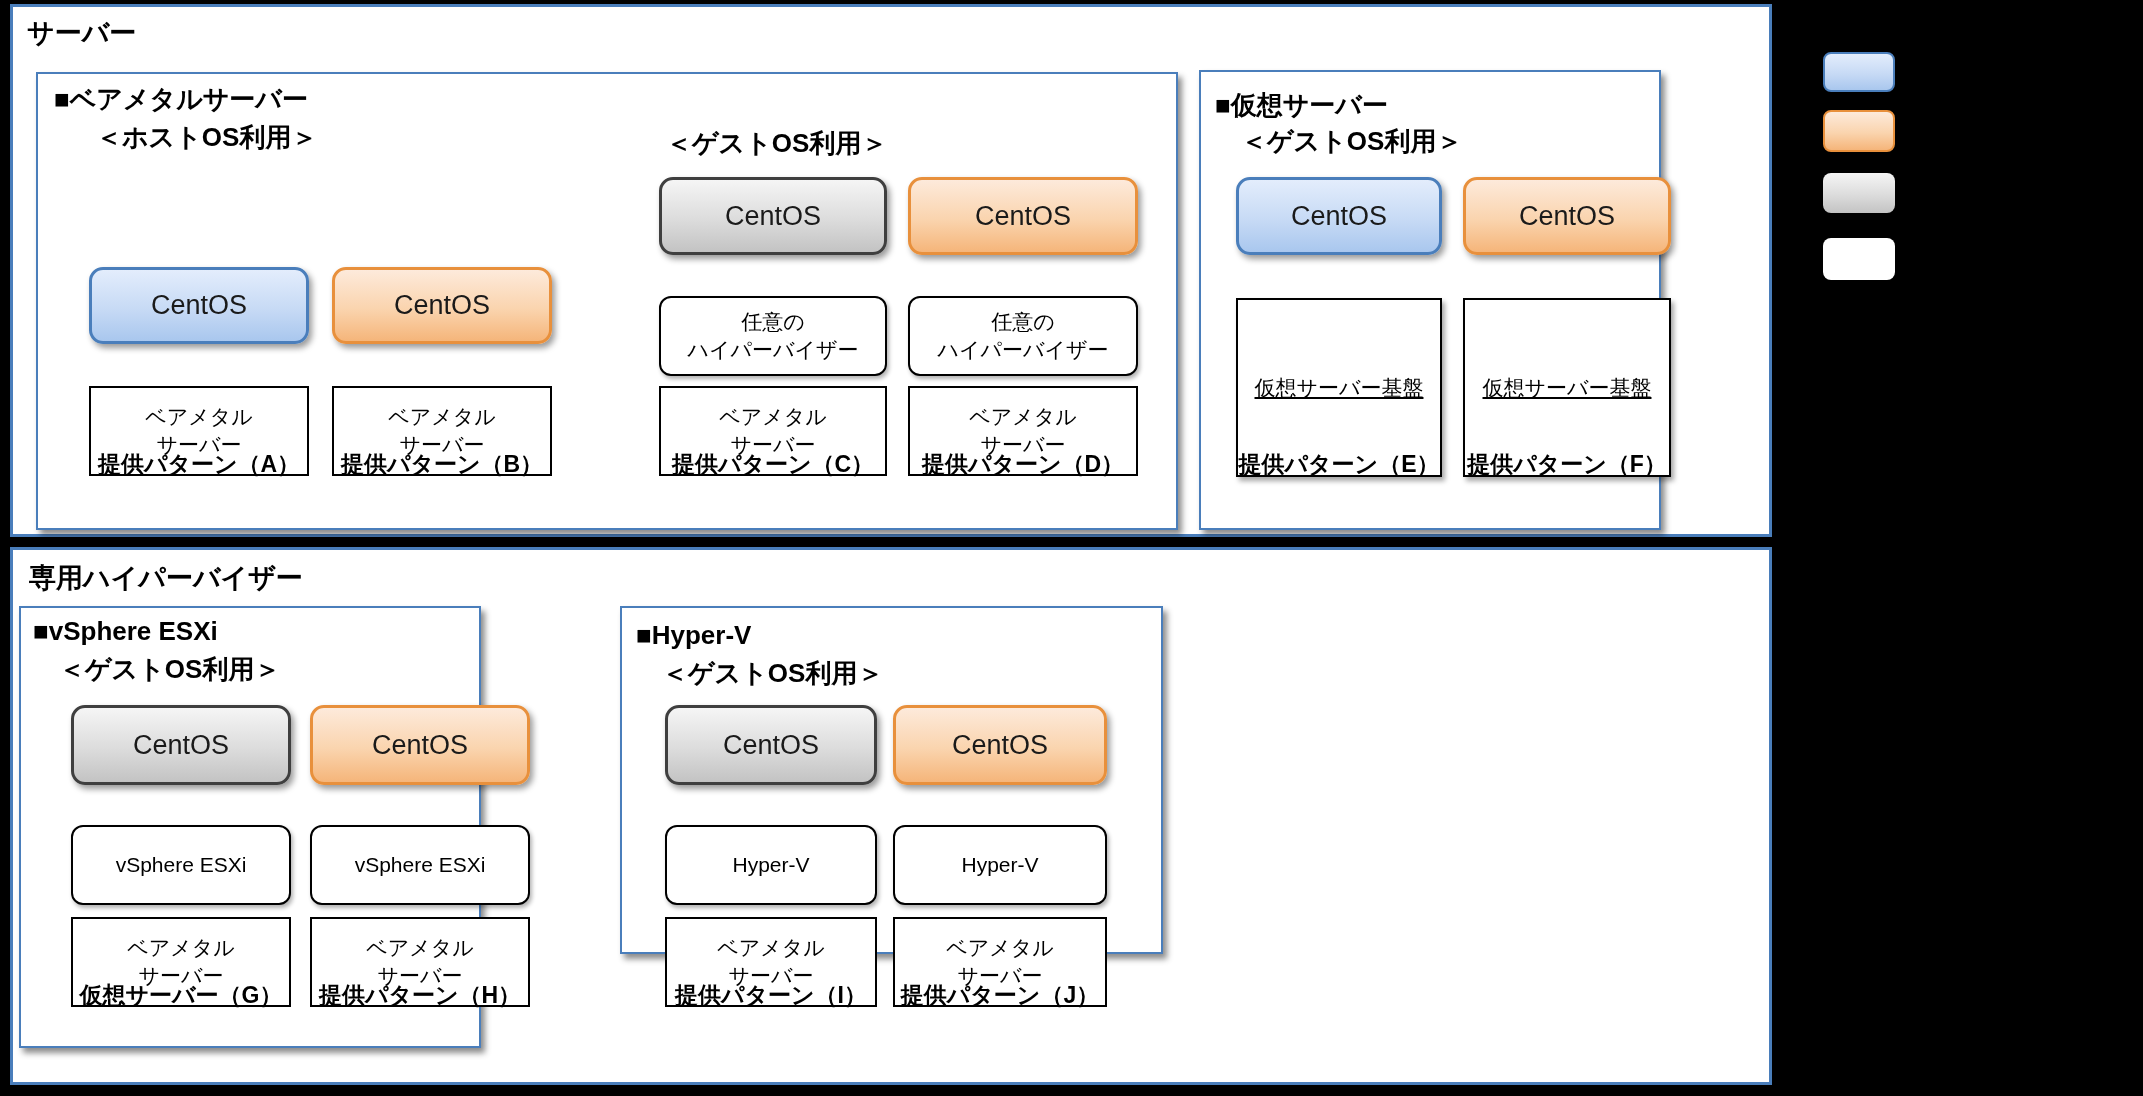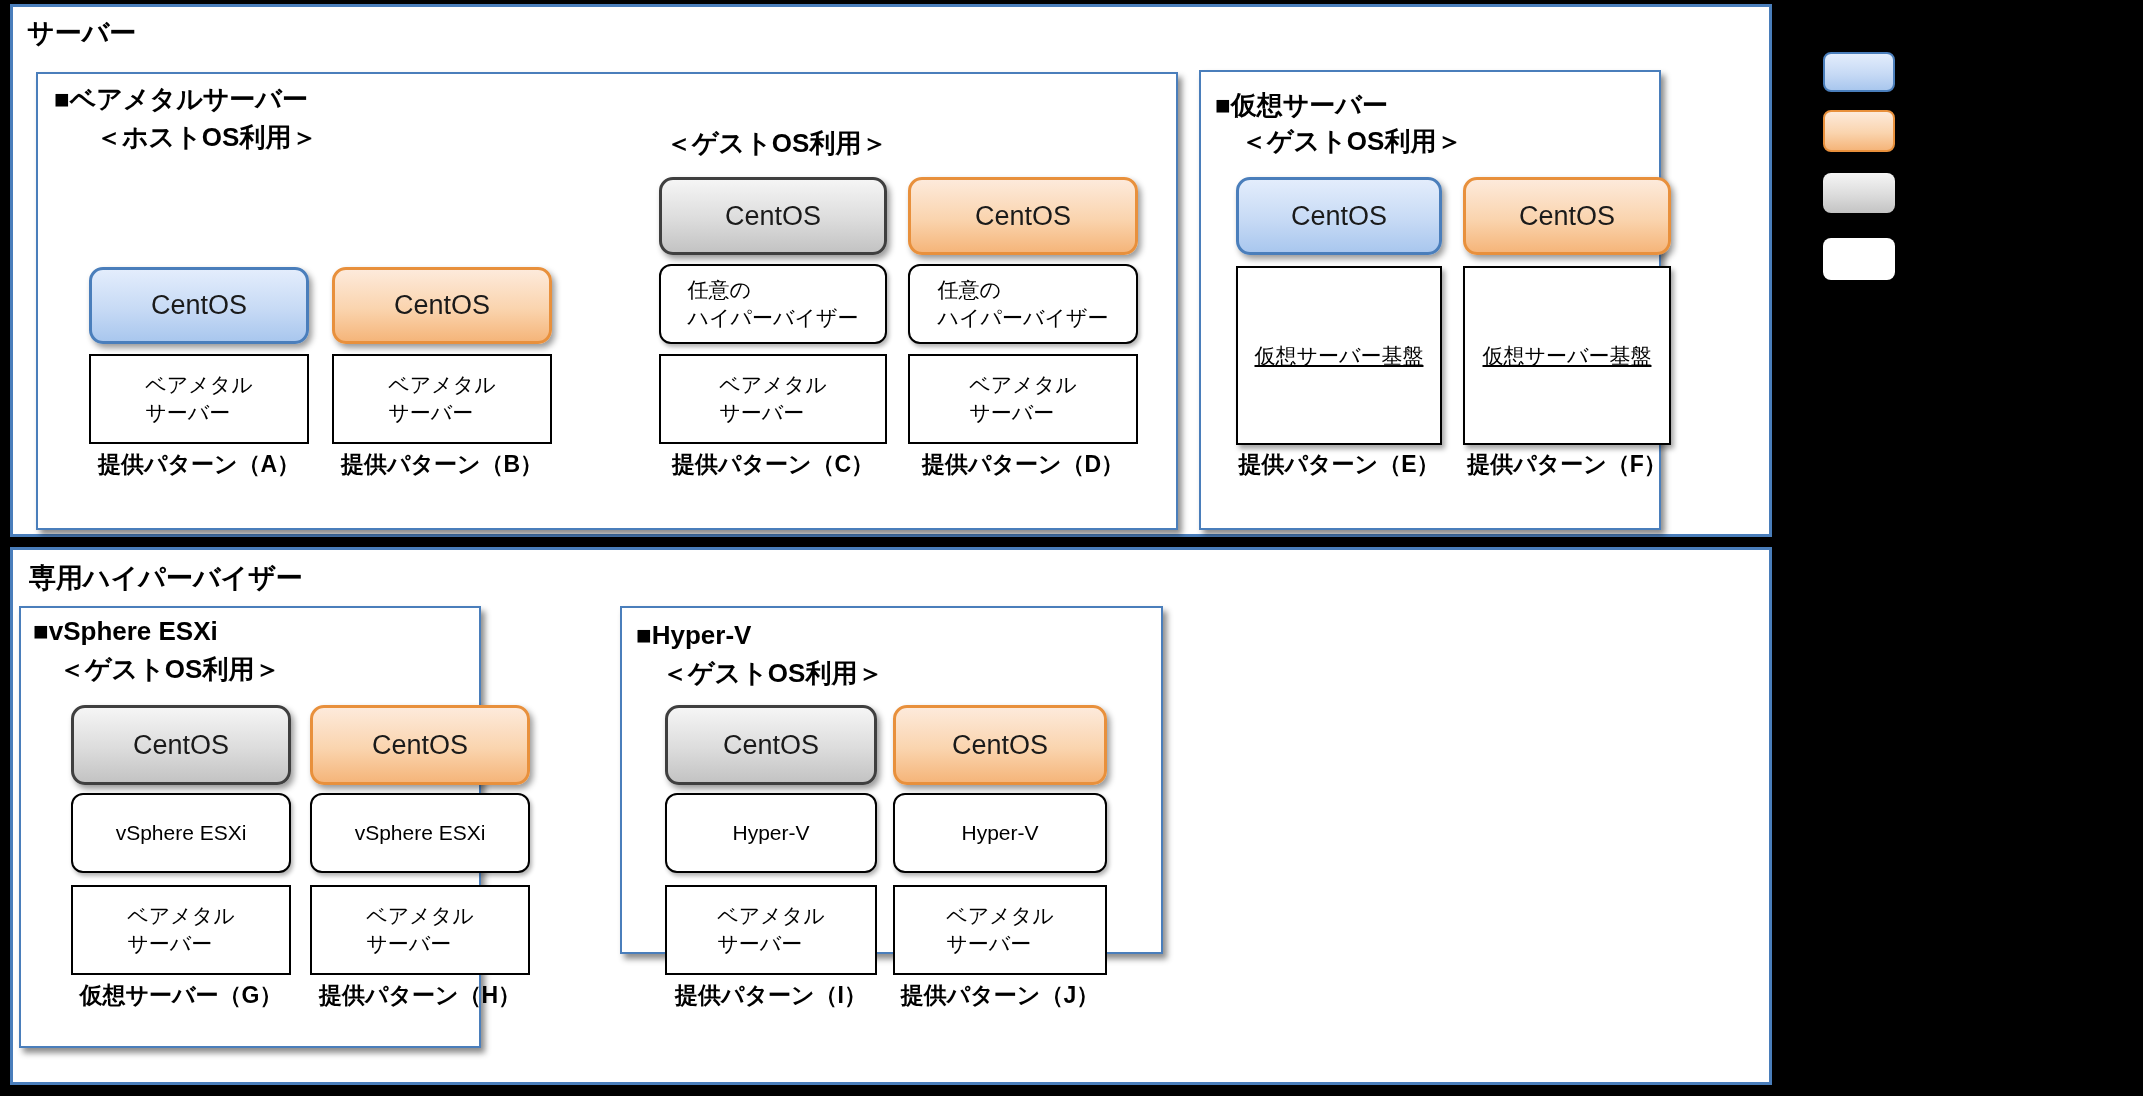--- a/index.html
+++ b/index.html
@@ -35,22 +35,23 @@
     box-shadow: 3px 4px 6px rgba(0,0,0,0.40);
   }
   .osbox.blue   { background: linear-gradient(180deg,#e3edfc 0%,#c7daf5 55%,#a9c7ee 100%); border: 3px solid #4a7ebb; }
   .osbox.orange { background: linear-gradient(180deg,#fdeadb 0%,#fad4ae 55%,#f5b57a 100%); border: 3px solid #e8903c; }
   .osbox.gray   { background: linear-gradient(180deg,#f5f5f5 0%,#dcdcdc 55%,#c3c3c3 100%); border: 3px solid #3f3f3f; }
 
   .wbox {
     position: absolute; left: 0; right: 0;
     background: #fff; border: 2px solid #000;
     display: flex; align-items: center; justify-content: center;
-    text-align: left; font-size: 21px; line-height: 1.32;
+    text-align: center; font-size: 21px; line-height: 1.32;
     white-space: pre-line;
+    margin-top: 32px;
   }
   .wbox.rounded { border-radius: 12px; box-shadow: 2px 3px 4px rgba(0,0,0,0.30); }
   .wbox.tall    { box-shadow: 3px 4px 5px rgba(0,0,0,0.35); text-decoration: underline; }
 
   .plabel {
     position: absolute; left: -12px; right: -12px;
     text-align: center; font-size: 23px; font-weight: bold; white-space: nowrap;
   }
 
   .swatch {

